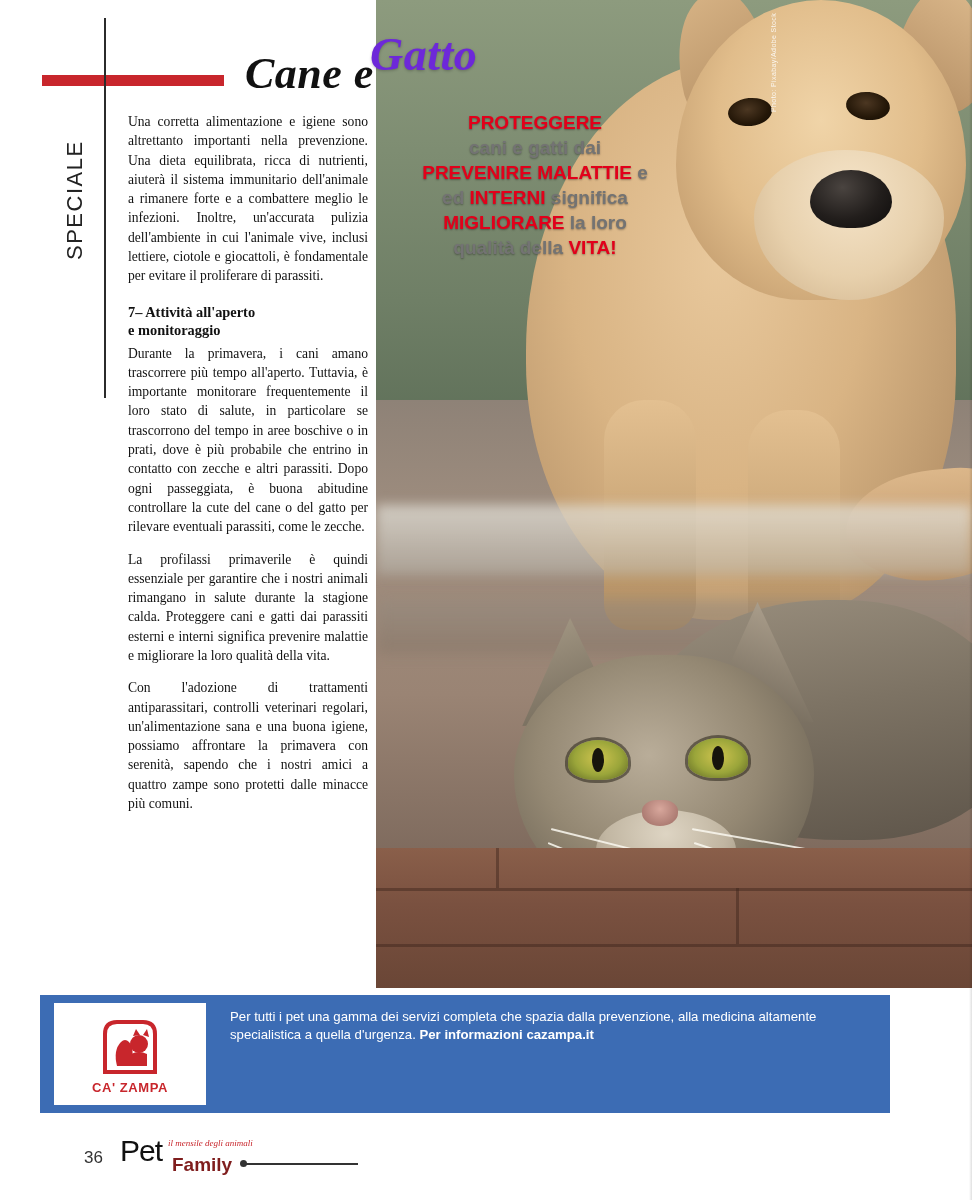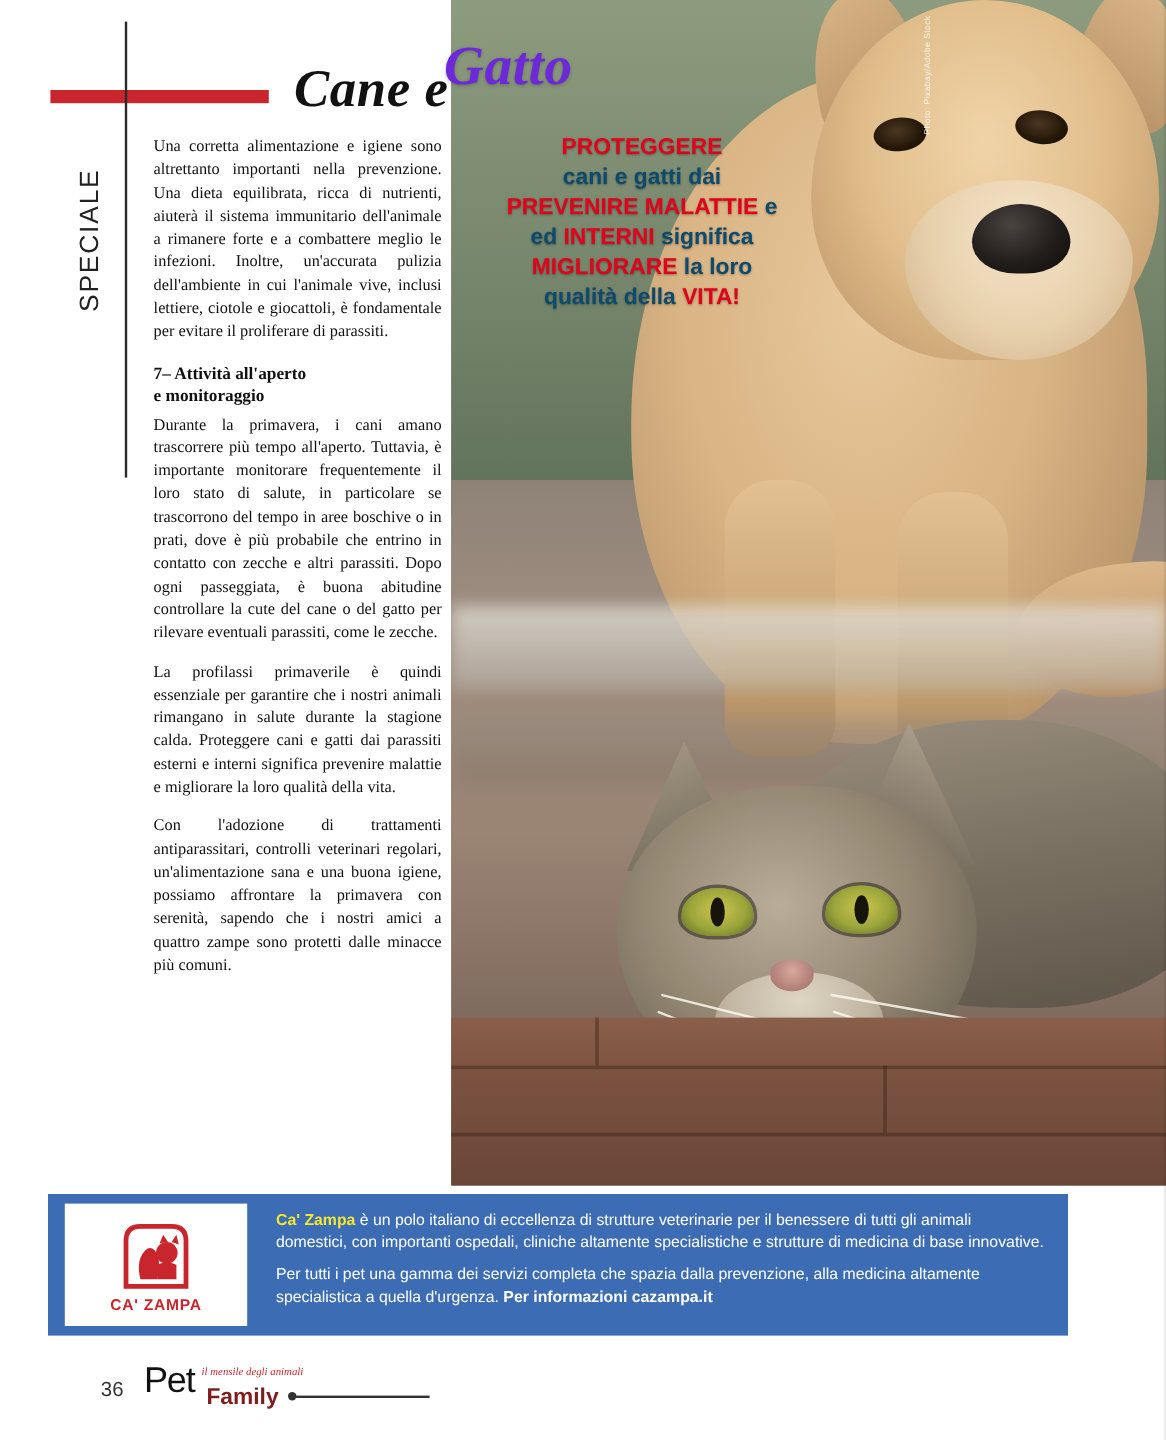--- a/index.html
+++ b/index.html
@@ -245,21 +245,21 @@
     font-size: 19px;
     line-height: 1.32;
     color: #ffffff;
     font-weight: 700;
     text-shadow: 0 1px 2px rgba(0,0,0,.35);
   }
   .headline .red {
     color: #e2001a;
     font-weight: 800;
   }
-  .headline .w { color: #0c4a6e; font-weight: 600; }
+  .headline .w { color: #737373; font-weight: 600; }
   .headline div { white-space: nowrap; }
 
   
   .masthead {
     position: absolute;
     left: 40px;
     top: 18px;
     width: 480px;
     height: 80px;
   }
@@ -545,21 +545,20 @@
           <path d="M22 52 Q18 36 26 28 Q30 24 34 28 Q40 34 36 52 Z" fill="#c8262c"></path>
           <circle cx="44" cy="30" r="9" fill="#c8262c"></circle>
           <path d="M38 22 L41 15 L45 21 Z" fill="#c8262c"></path>
           <path d="M48 21 L52 15 L54 23 Z" fill="#c8262c"></path>
           <path d="M36 40 Q44 36 52 40 L52 52 L36 52 Z" fill="#c8262c"></path>
         </svg>
       </div>
       <div class="logo-text">CA' ZAMPA</div>
     </div>
     <div class="banner-text">
-      <p><span class="brand">Ca' Zampa</span><span> è un polo italiano di eccellenza di strutture veterinarie per il benessere di tutti gli animali domestici, con importanti ospedali, cliniche altamente specialistiche e strutture di medicina di base innovative.</span></p>
       <p><span>Per tutti i pet una gamma dei servizi completa che spazia dalla prevenzione, alla medicina altamente specialistica a quella d'urgenza. </span><span class="bold">Per informazioni cazampa.it</span></p>
     </div>
   </div>
 
   <div class="folio">36</div>
   <div class="petfamily">
     <div class="pf-pet">Pet</div>
     <div class="pf-script">il mensile degli animali</div>
     <div class="pf-family">Family</div>
   </div>

